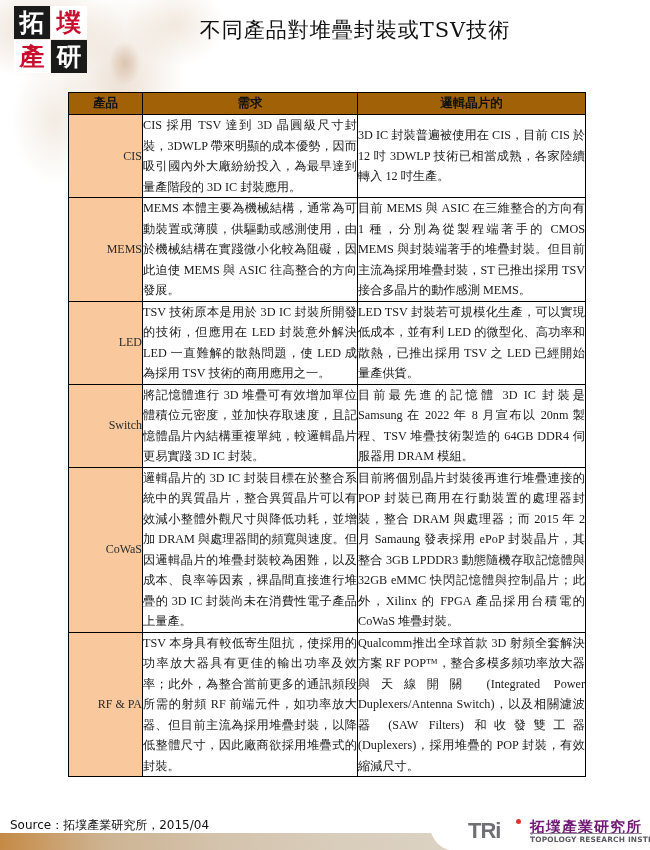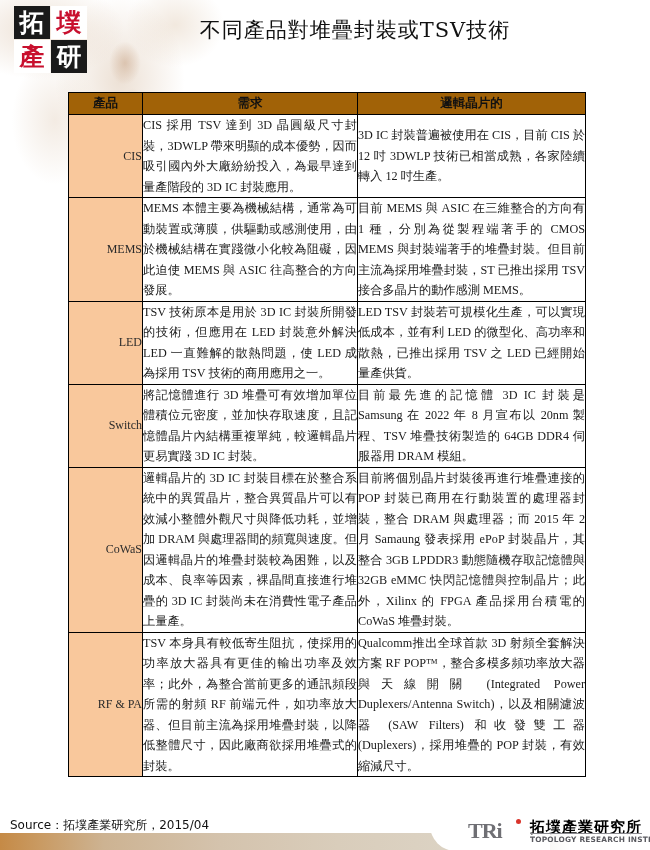--- a/index.html
+++ b/index.html
@@ -126,32 +126,32 @@
     position:absolute;left:430px;top:-8px;width:120px;height:26px;
     background:#ffffff;border-radius:0 0 0 60px;
   }
 
   
   .tri{
     position:absolute;left:468px;top:818px;width:176px;height:28px;
   }
   .tri .mark{
     position:absolute;left:0;top:2px;
-    font-family:Liberation Serif, serif;
+    font-family:Liberation Sans, sans-serif;
     font-weight:bold;font-size:22px;line-height:22px;
     color:#6f6f74;letter-spacing:-1px;
   }
   .tri .dot{
     position:absolute;left:48px;top:1px;width:5px;height:5px;border-radius:50%;
     background:#d9342b;
   }
   .tri .cn{
     position:absolute;left:62px;top:0px;
     font-family:"DejaVu Serif","Liberation Serif",serif;
-    font-weight:bold;font-size:15px;line-height:18px;color:#000000;
+    font-weight:bold;font-size:15px;line-height:18px;color:#701a75;
     letter-spacing:1px;white-space:nowrap;
   }
   .tri .en{
     position:absolute;left:62px;top:17px;
     font-family:"DejaVu Sans","Liberation Sans",sans-serif;
     font-weight:bold;font-size:7.4px;line-height:9px;color:#5a5a60;
     letter-spacing:.2px;white-space:nowrap;
   }
   .tri .rule{
     position:absolute;left:62px;top:15px;width:112px;height:1px;background:#8a8a90;

